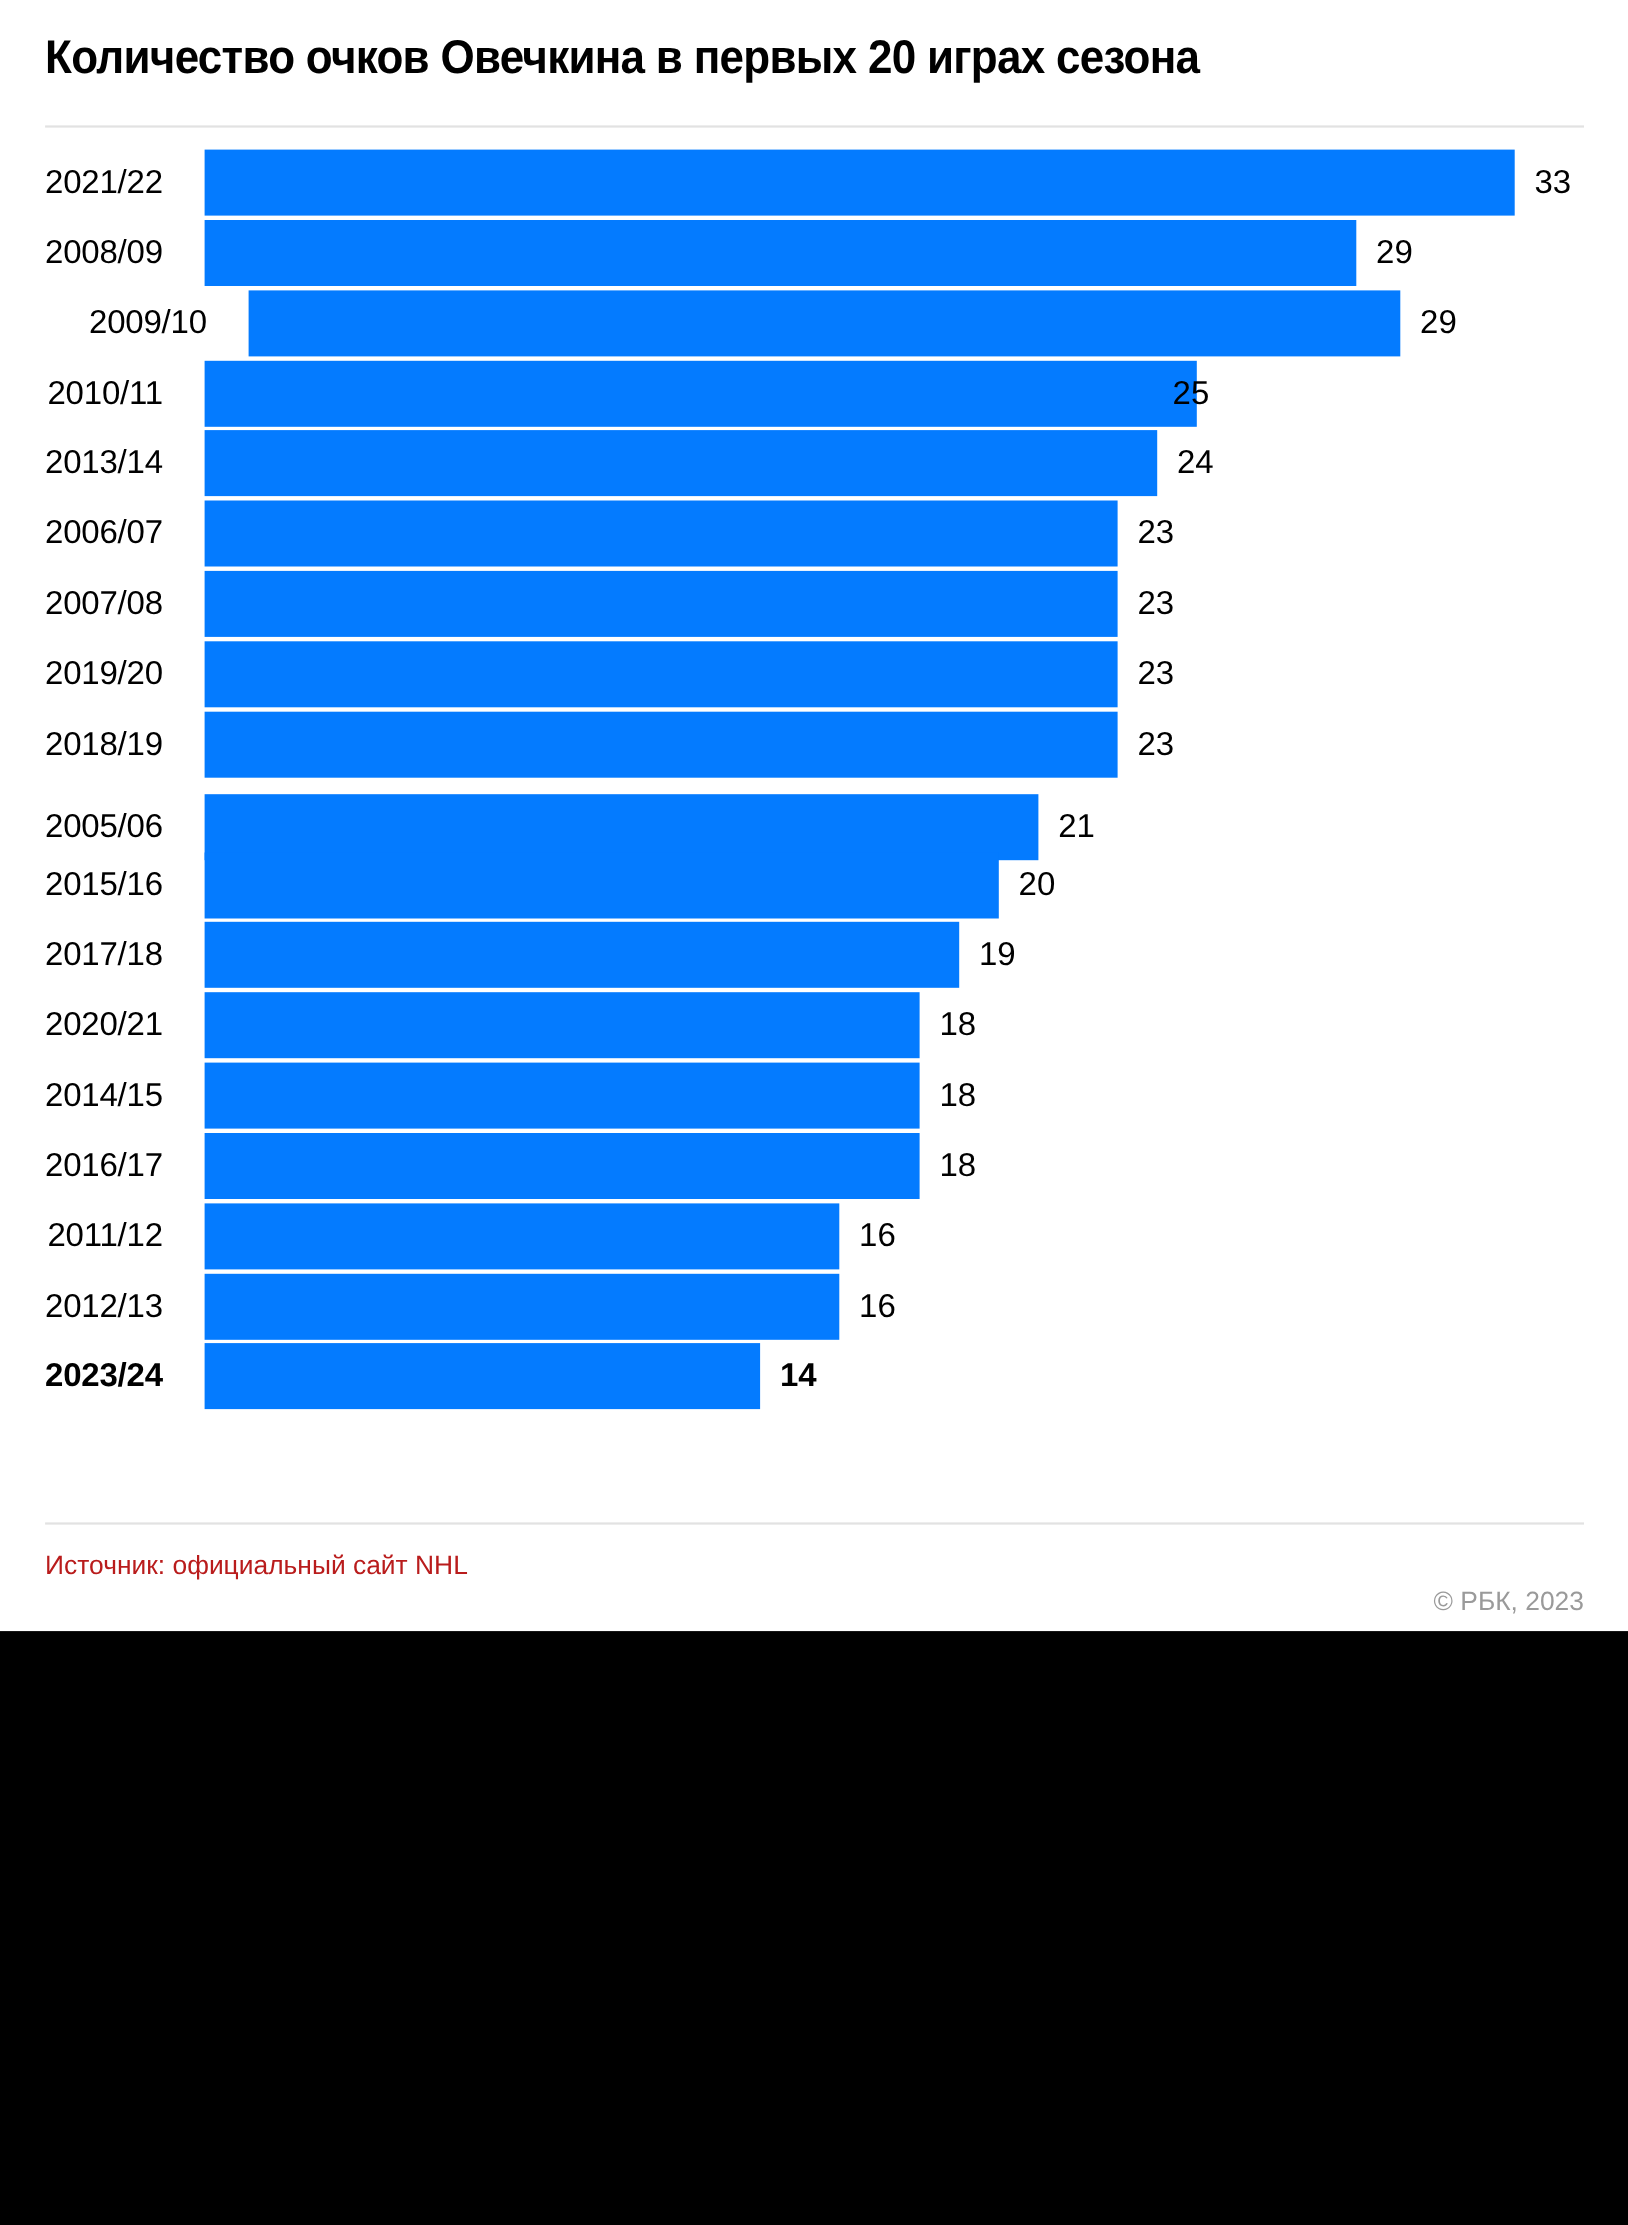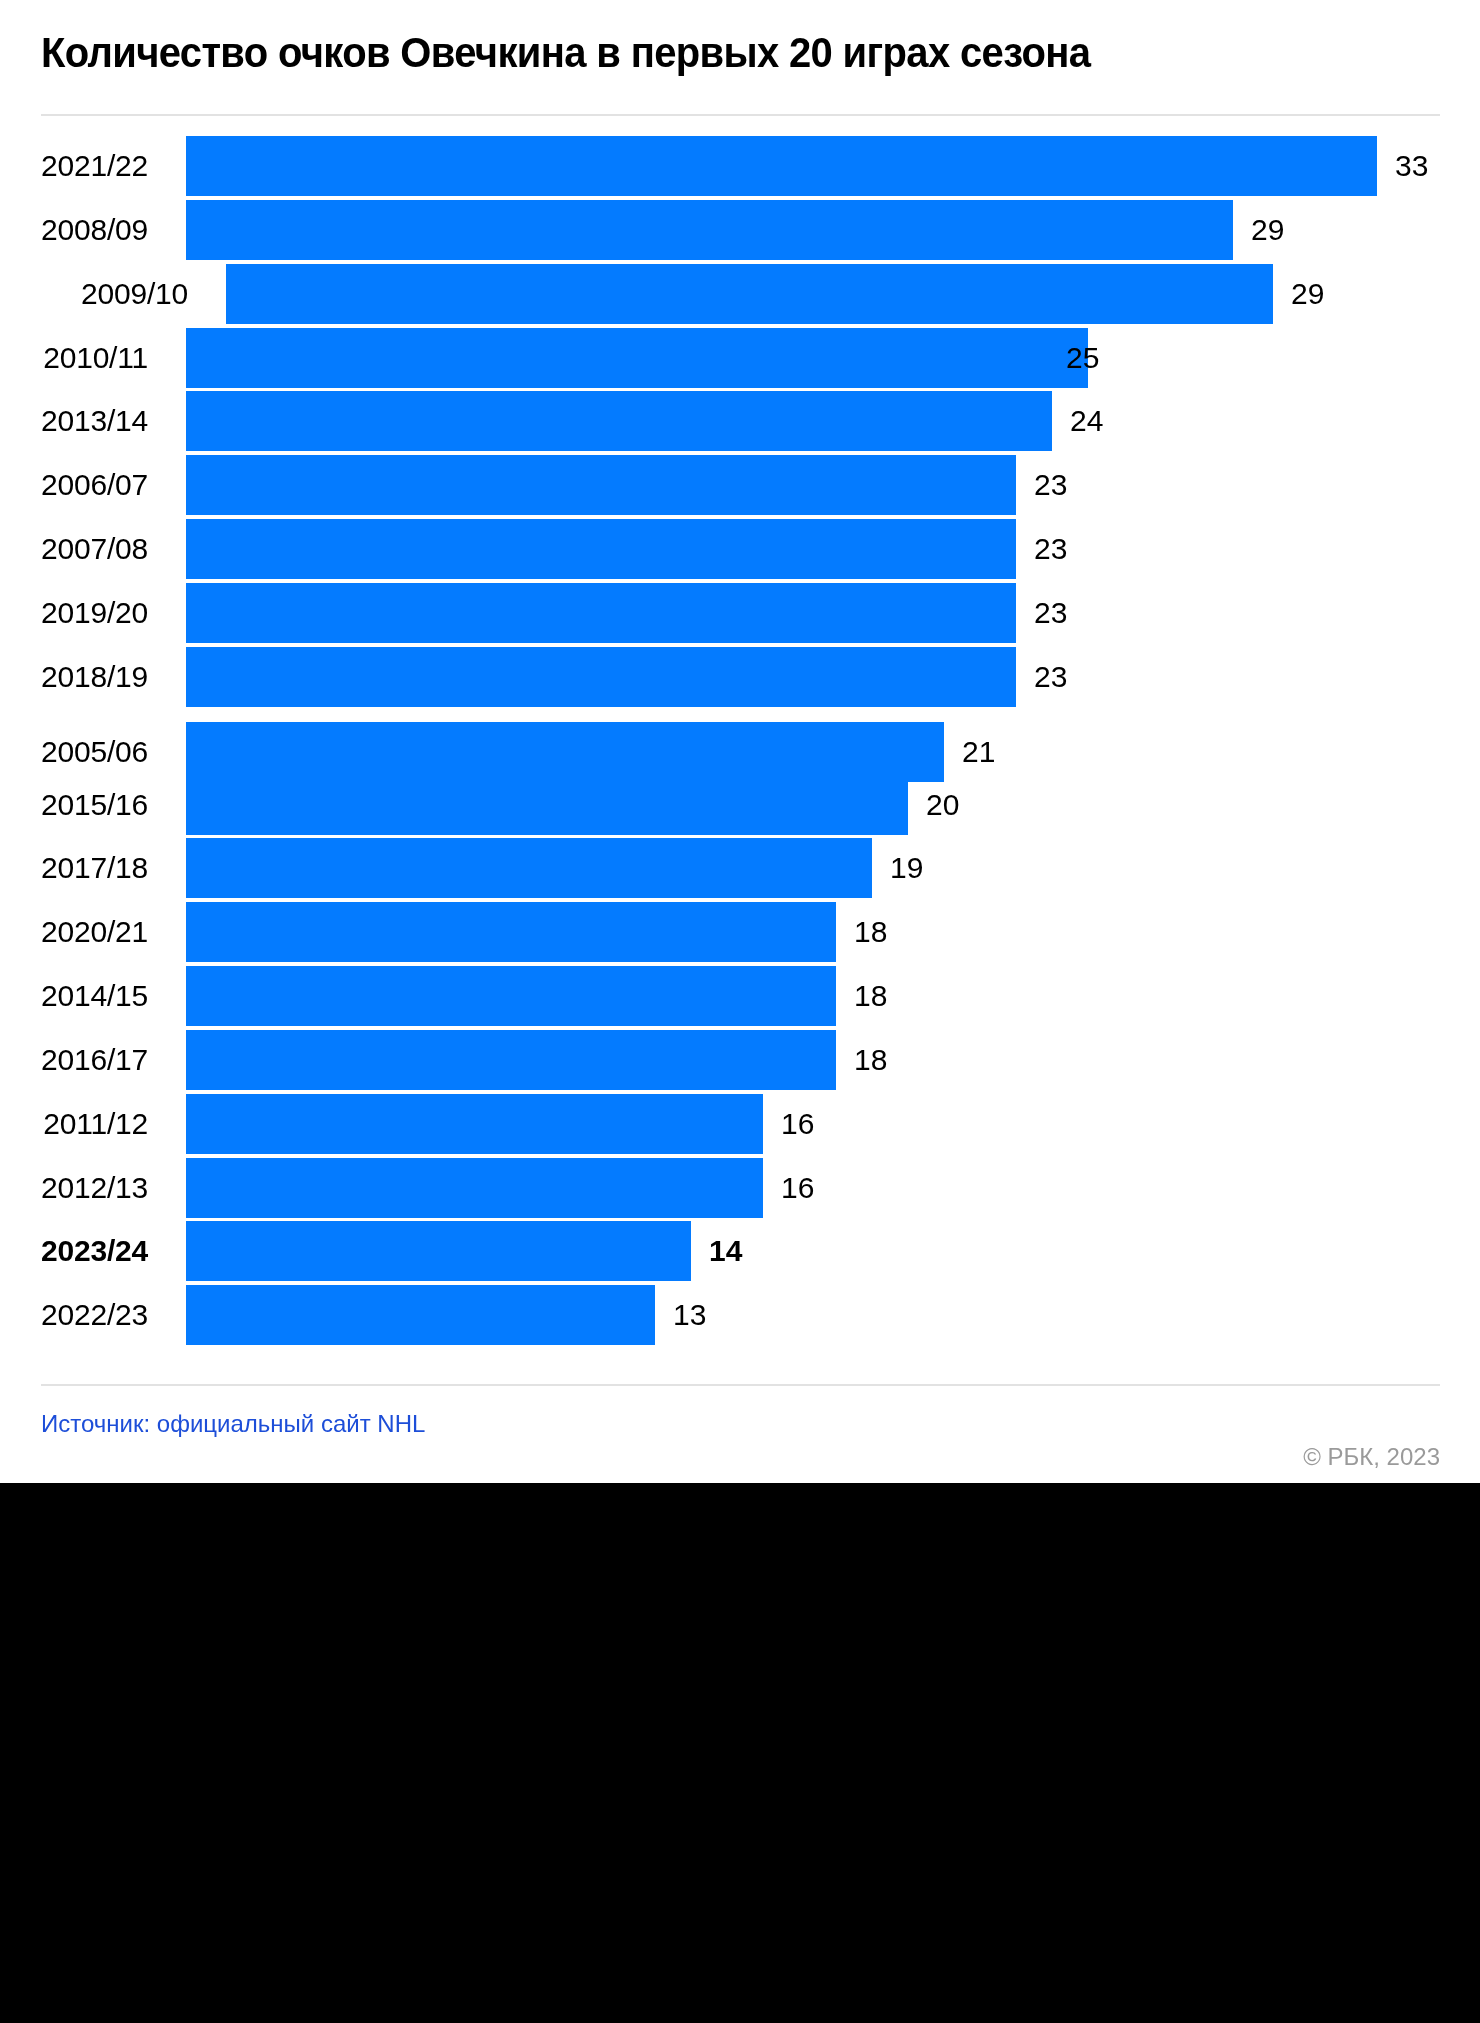--- a/index.html
+++ b/index.html
@@ -100,21 +100,21 @@
     left: 0;
     top: 1404px;
     width: 1480px;
     height: 50px;
   }
   .source {
     position: absolute;
     left: 41px;
     top: 0;
     font-size: 24px;
-    color: #1d4ed8;
+    color: #b91c1c;
     white-space: nowrap;
     line-height: 40px;
   }
   .copyright {
     position: absolute;
     right: 40px;
     top: 0;
     font-size: 24px;
     color: #9a9a9a;
     white-space: nowrap;
@@ -224,25 +224,20 @@
       <div class="row" style="top: 1022px;">
         <div class="row-label">2012/13</div>
         <div class="bar" style="width: 577px; background: rgb(4, 123, 255);"></div>
         <div class="row-value" style="left: 781px;">16</div>
       </div>
       <div class="row highlight" style="top: 1085px;">
         <div class="row-label">2023/24</div>
         <div class="bar" style="width: 505px; background: rgb(4, 123, 255);"></div>
         <div class="row-value" style="left: 709px;">14</div>
       </div>
-      <div class="row" style="top: 1149px;">
-        <div class="row-label">2022/23</div>
-        <div class="bar" style="width: 469px; background: rgb(4, 123, 255);"></div>
-        <div class="row-value" style="left: 673px;">13</div>
-      </div>
     </div>
 
   <div class="rule bottom"></div>
 
   <div class="footer">
     <div class="source">Источник: официальный сайт NHL</div>
     <div class="copyright">© РБК, 2023</div>
   </div>
 </div>
 

